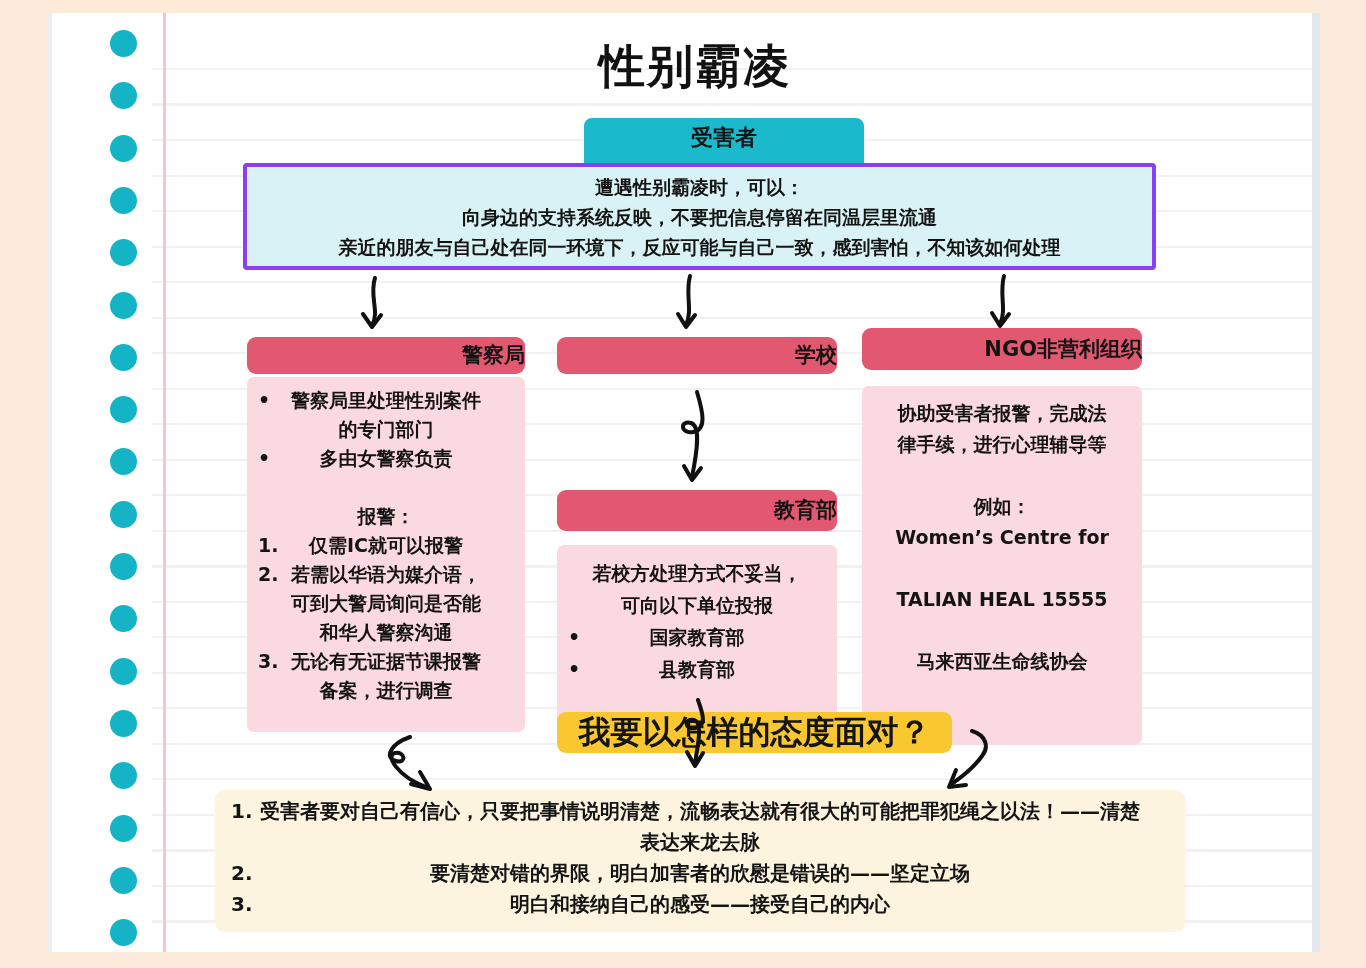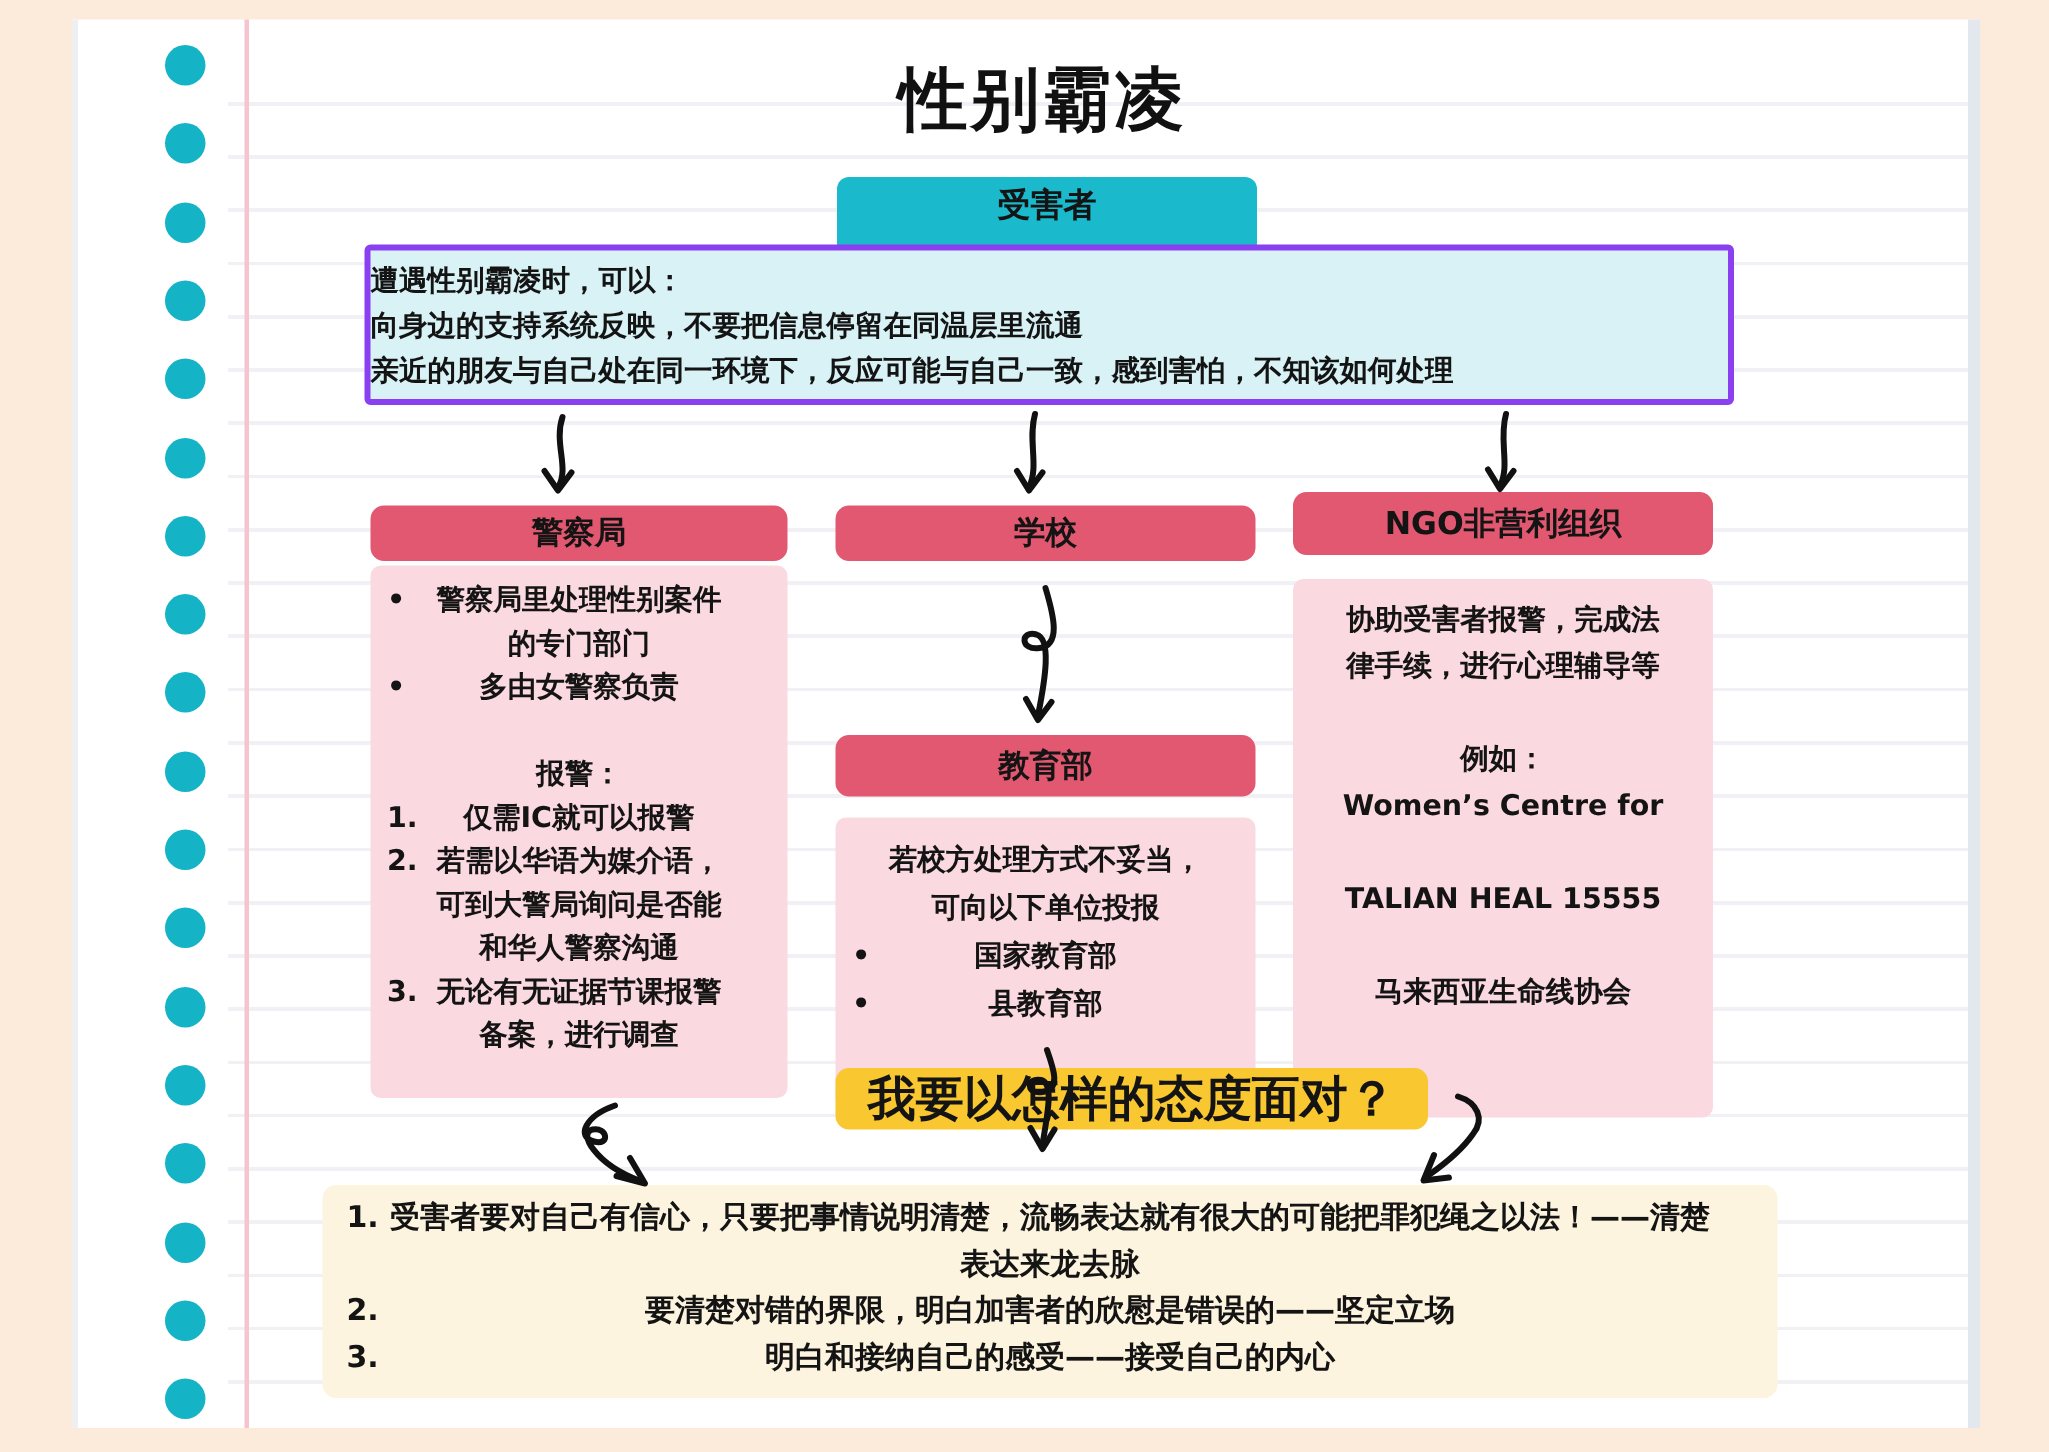--- a/index.html
+++ b/index.html
@@ -31,31 +31,31 @@
     position:absolute;left:58px;width:27px;height:27px;border-radius:50%;
     background:#14b4c6;
   }
   
   .abs{position:absolute;box-sizing:border-box;}
   .title{
     left:500px;top:24px;width:390px;height:56px;
     font-size:46px;text-align:center;letter-spacing:2px;color:#111;margin-top:12px;
   }
   .victim{
-    left:558px;top:118px;width:280px;height:56px;line-height:40px;
+    left:584px;top:118px;width:280px;height:56px;line-height:40px;
     background:#1ab9cb;border-radius:8px;text-align:center;font-size:22px;
   }
   .advice{
     left:243px;top:163px;width:913px;height:107px;
     background:#d8f2f6;border:4px solid #8a3ff0;border-radius:4px;
-    font-size:19px;line-height:30px;padding-top:5px;
+    text-align:center;font-size:19px;line-height:30px;padding-top:5px;
   }
   .hdr{
     height:37px;line-height:37px;background:#e25870;border-radius:9px;
-    text-align:center;font-size:21px;
+    text-align:right;font-size:21px;
   }
   .pinkbox{
     background:#fbd9e0;border-radius:7px;text-align:center;
     font-size:19px;
   }
   .pline{position:relative;line-height:29px;min-height:29px;text-align:center;}
   .pline .mk{position:absolute;left:11px;top:0;}
   .nline{line-height:31px;min-height:31px;text-align:center;}
   .question{
     left:557px;top:712px;width:395px;height:41px;line-height:41px;

